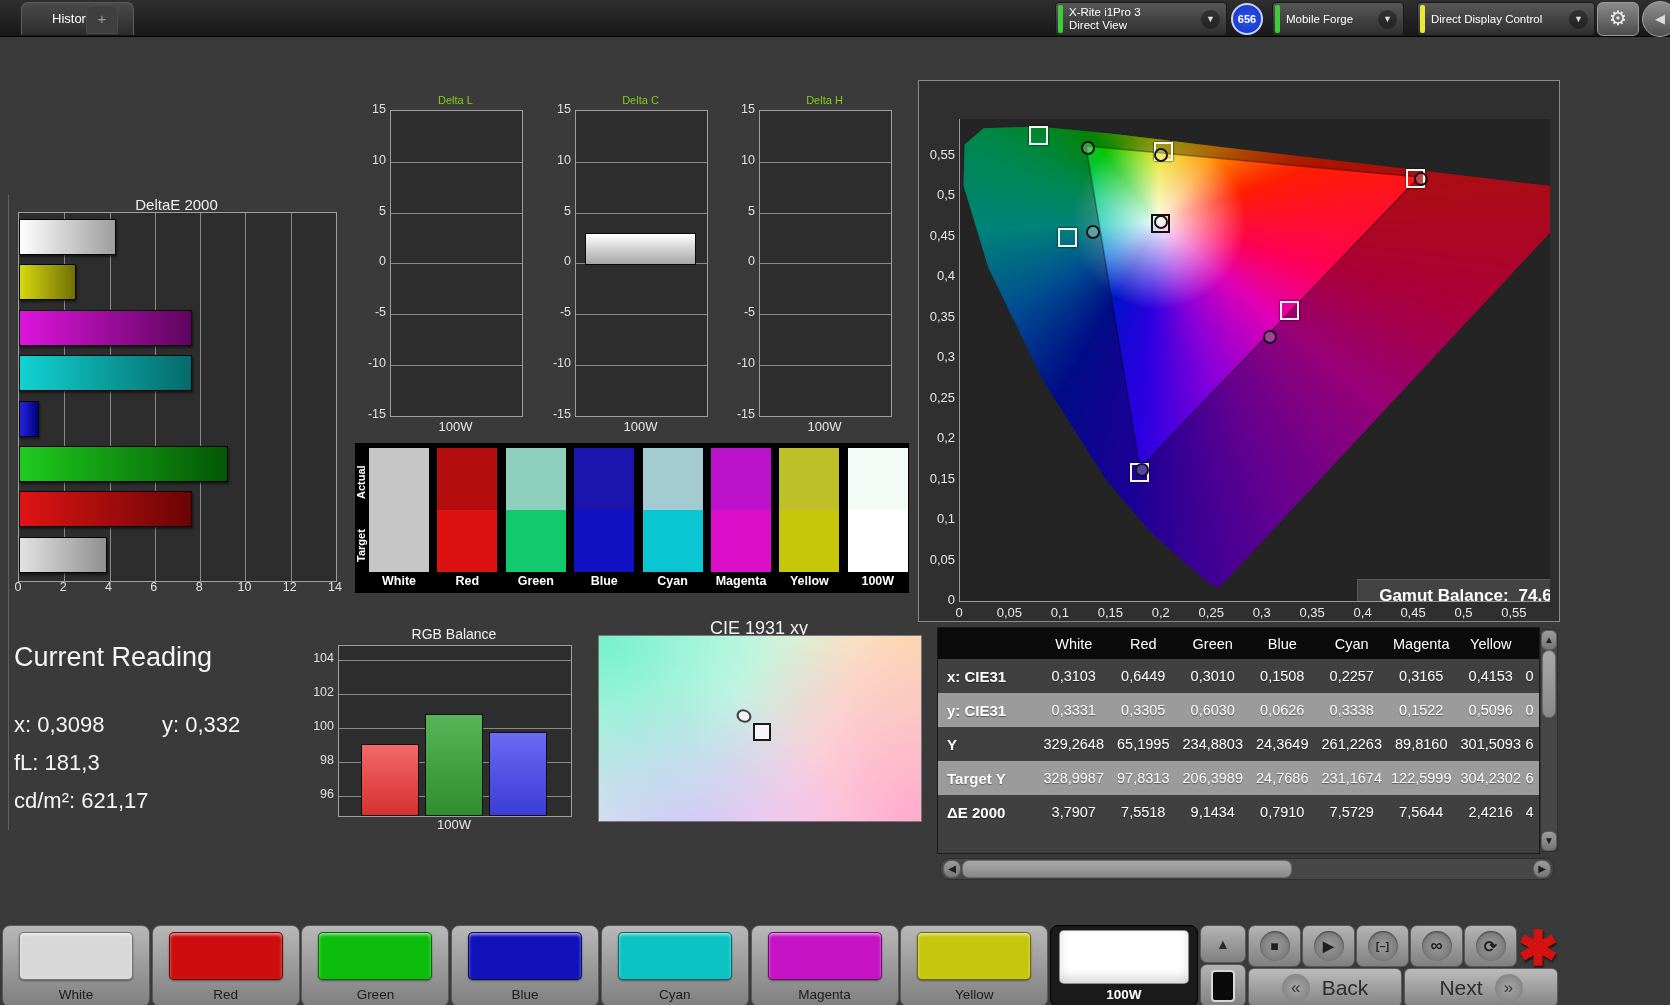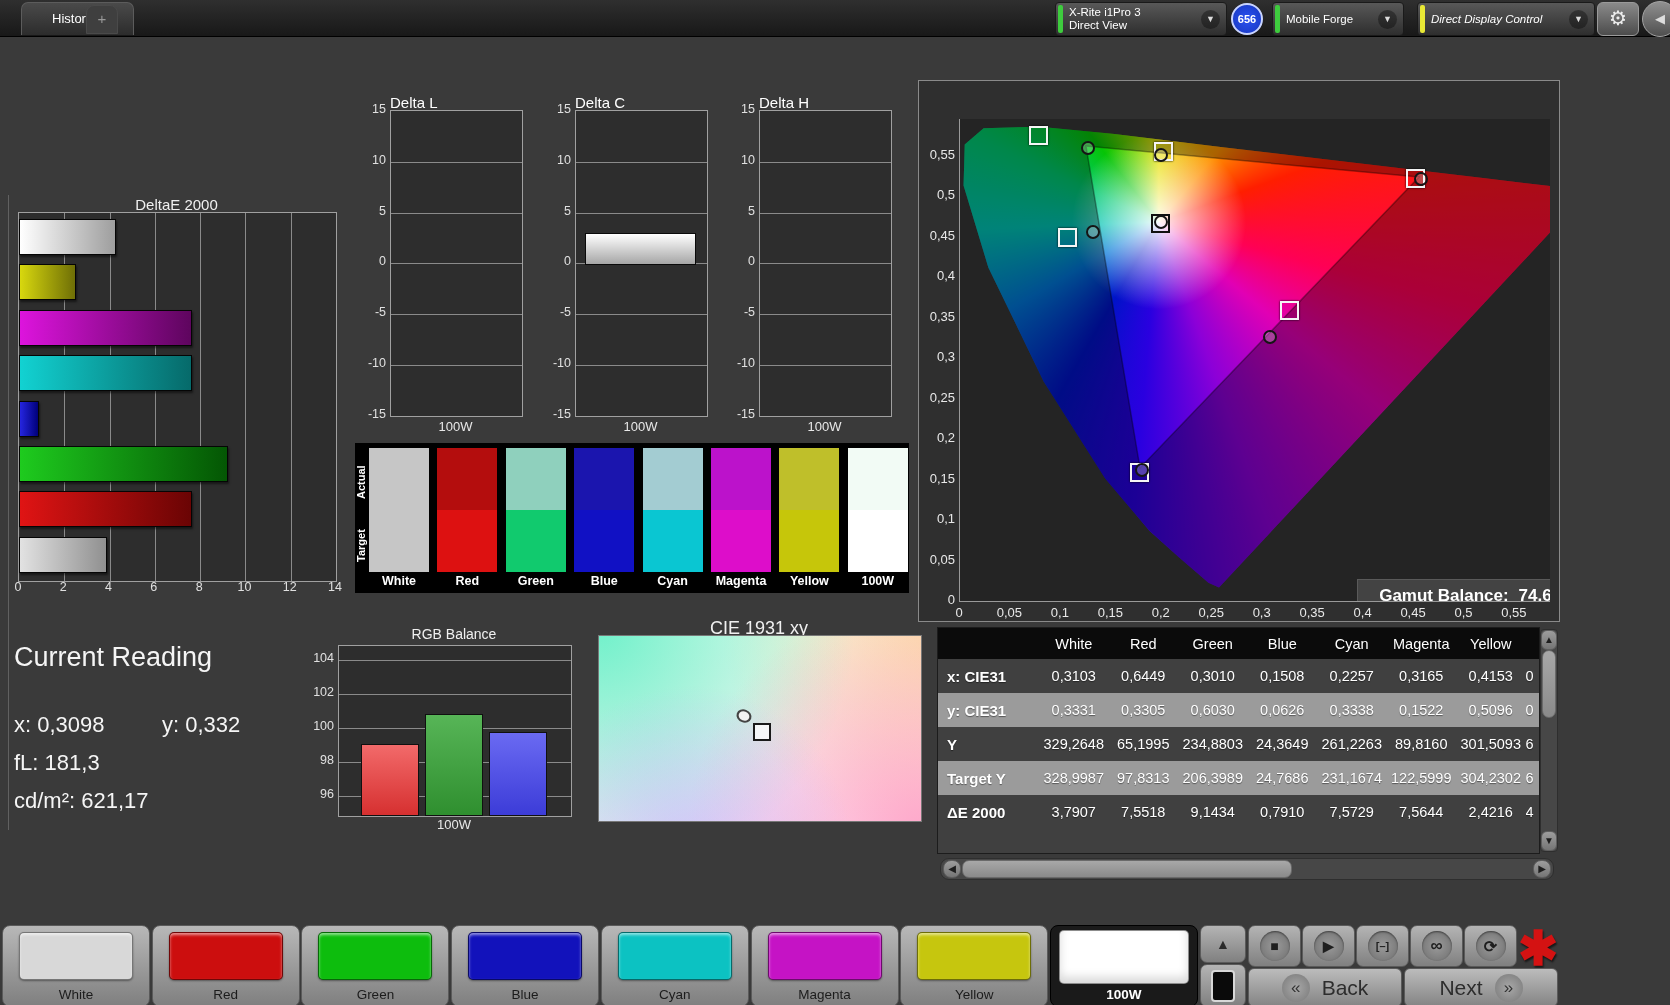--- a/index.html
+++ b/index.html
@@ -31,21 +31,21 @@
   .pagetitle{position:absolute;left:8px;top:78px;font-size:37px;font-weight:400;color:#fafafa;letter-spacing:.5px;}
   .charttitle{position:absolute;font-size:15px;color:#f0f0f0;text-align:center;}
   .axlabel{position:absolute;font-size:13px;color:#e8e8e8;text-align:center;}
   
   .chartbox{position:absolute;background:#2d2d2d;border:1px solid #a0a0a0;}
   .vgrid{position:absolute;top:0;bottom:0;width:1px;background:#8a8a8a;}
   .hgrid{position:absolute;left:0;right:0;height:1px;background:#8a8a8a;}
   .debar{position:absolute;left:0;height:34px;border:1px solid #050505;box-shadow:1px 2px 2px rgba(0,0,0,.5);}
   .axlab{position:absolute;top:0;width:20px;font-size:12.5px;color:#e0e0e0;text-align:center;}
   
-  .lchtitle{position:absolute;top:94px;width:131px;font-size:15px;color:#ffffff;}
+  .lchtitle{position:absolute;top:94px;width:131px;font-size:11px;color:#84cc16;text-align:center;}
   .lchbox{position:absolute;top:110px;width:131px;height:305px;background:#2d2d2d;border:1px solid #a0a0a0;}
   .lchlab{position:absolute;width:30px;font-size:12.5px;color:#e0e0e0;text-align:right;}
   .lchbar{position:absolute;left:9px;width:109px;background:linear-gradient(#ffffff,#a6a6a6);border:1px solid #0a0a0a;}
   .lchxlab{position:absolute;top:419px;width:131px;font-size:13px;color:#e8e8e8;text-align:center;}
   
   .swpanel{position:absolute;left:355px;top:443px;width:554px;height:150px;background:#000;}
   .swrot{position:absolute;left:0;width:16px;height:62px;color:#fff;font-size:11px;font-weight:bold;
          writing-mode:vertical-rl;transform:rotate(180deg);text-align:center;}
   .swcol{position:absolute;top:5px;width:60px;height:143px;}
   .swact{position:absolute;top:0;left:0;right:0;height:62px;}
@@ -149,21 +149,21 @@
     <div class="badge" style="left:1231px;">656</div>
 
     <div class="drop" style="left:1272px;width:130px;">
       <div class="stripe" style="background:#3ecc3e;"></div>
       <div class="droptxt">
           <span>Mobile Forge</span>
         </div>
       <div class="droparrow">▼</div>
     </div>
 
-    <div class="drop" style="left:1417px;width:176px;font-style:italic;">
+    <div class="drop" style="left:1417px;width:176px;">
       <div class="stripe" style="background:#e8e835;"></div>
       <div class="droptxt">
           <span>Direct Display Control</span>
         </div>
       <div class="droparrow">▼</div>
     </div>
 
     <div class="sqbtn" style="left:1597px;width:40px;font-size:20px;line-height:30px;"><span>⚙</span></div>
     <div class="circbtn" style="left:1642px;"><span>◀</span></div>
   </div>

